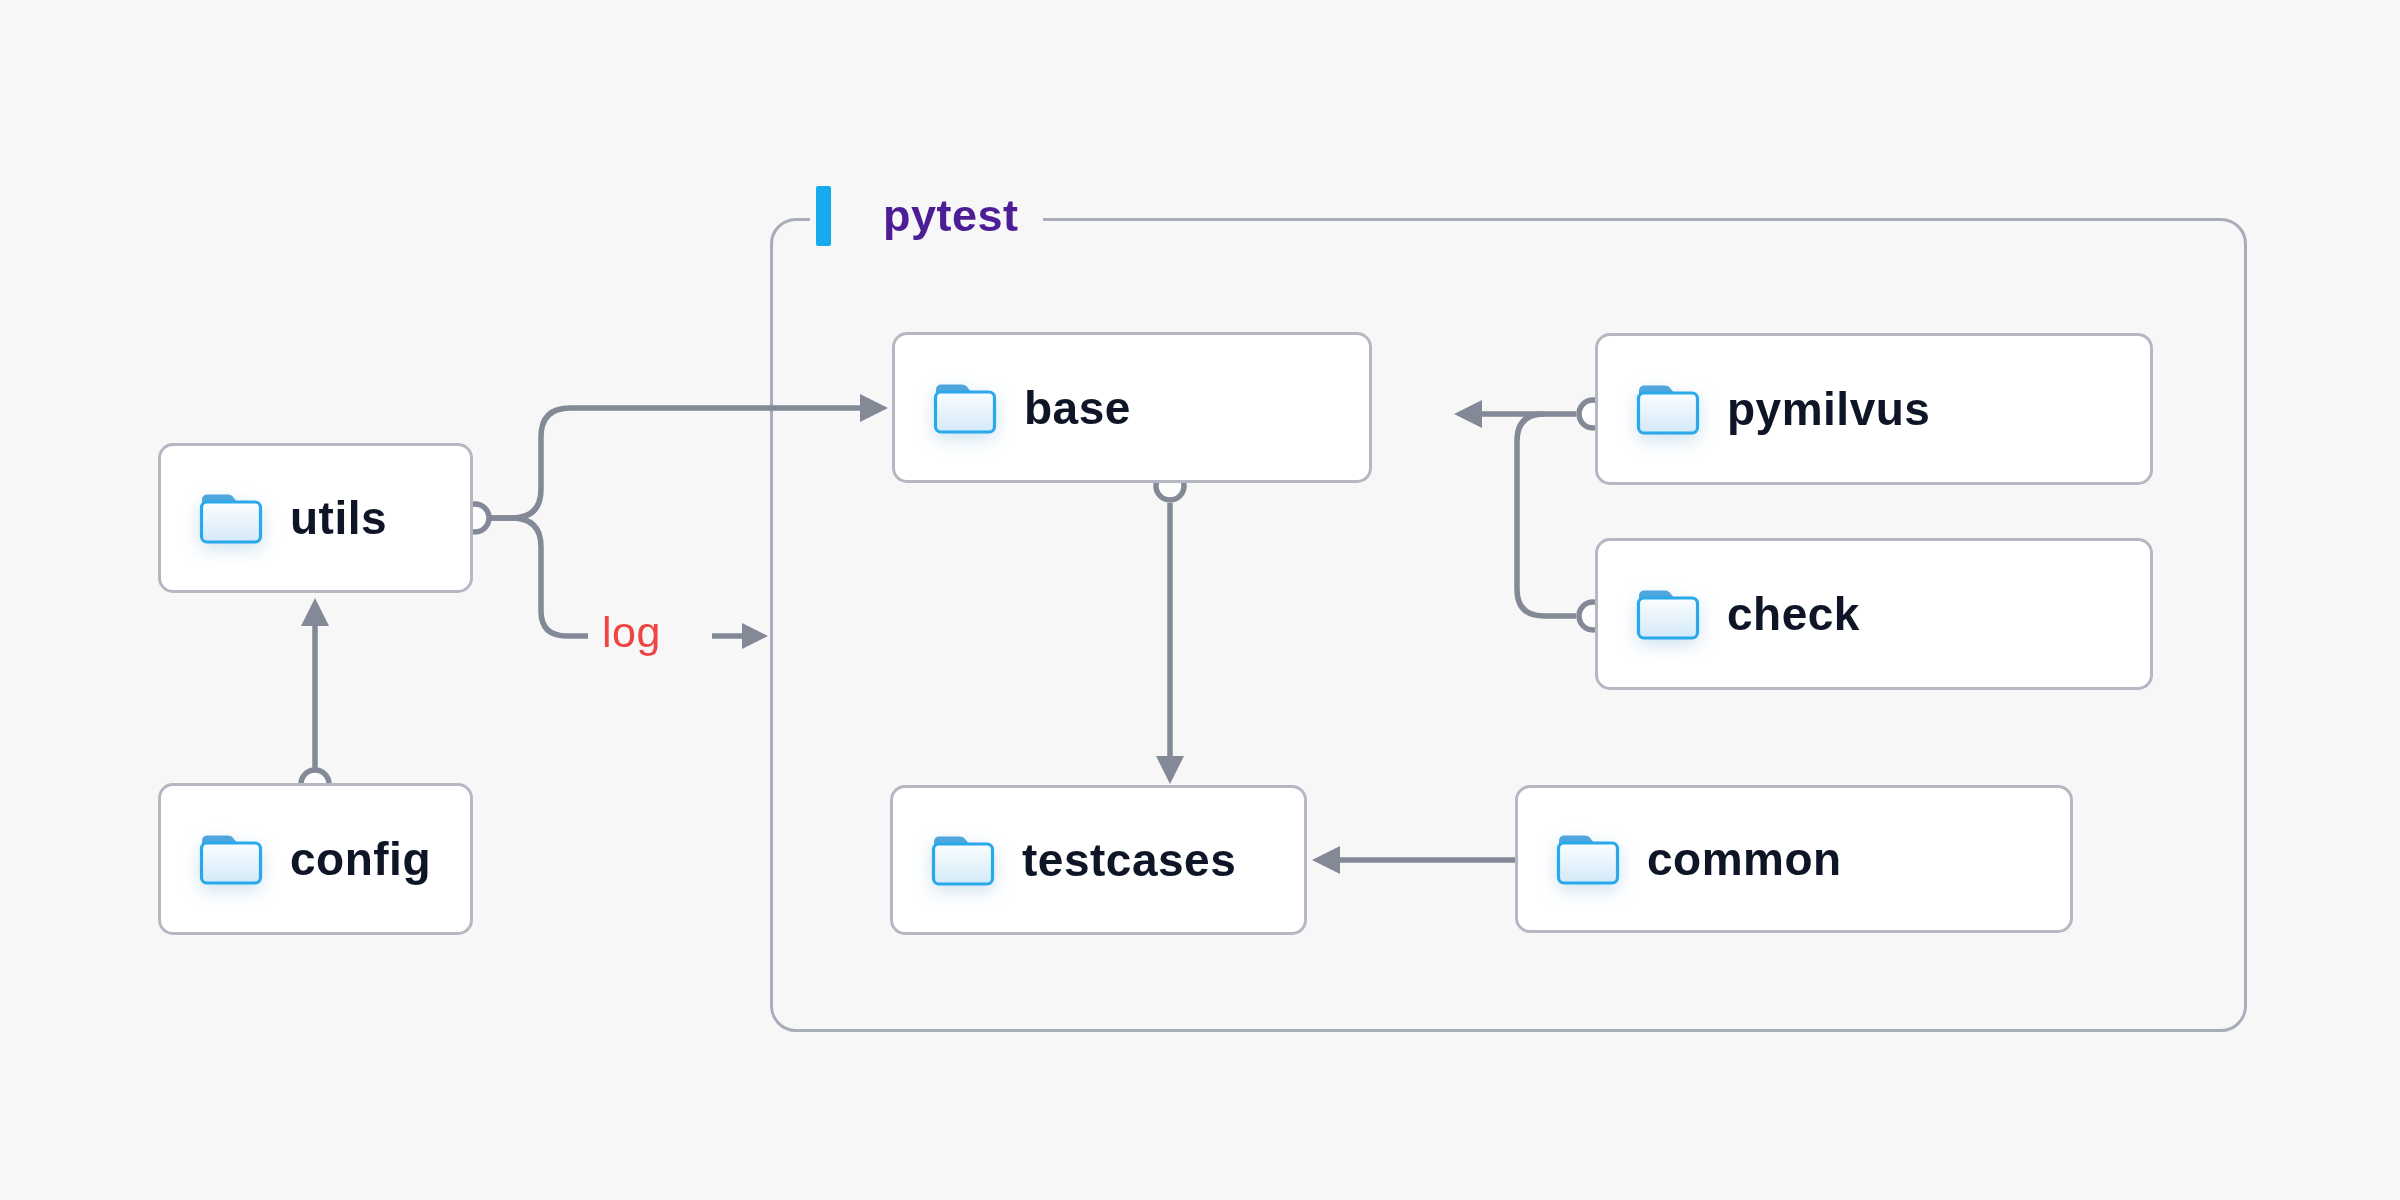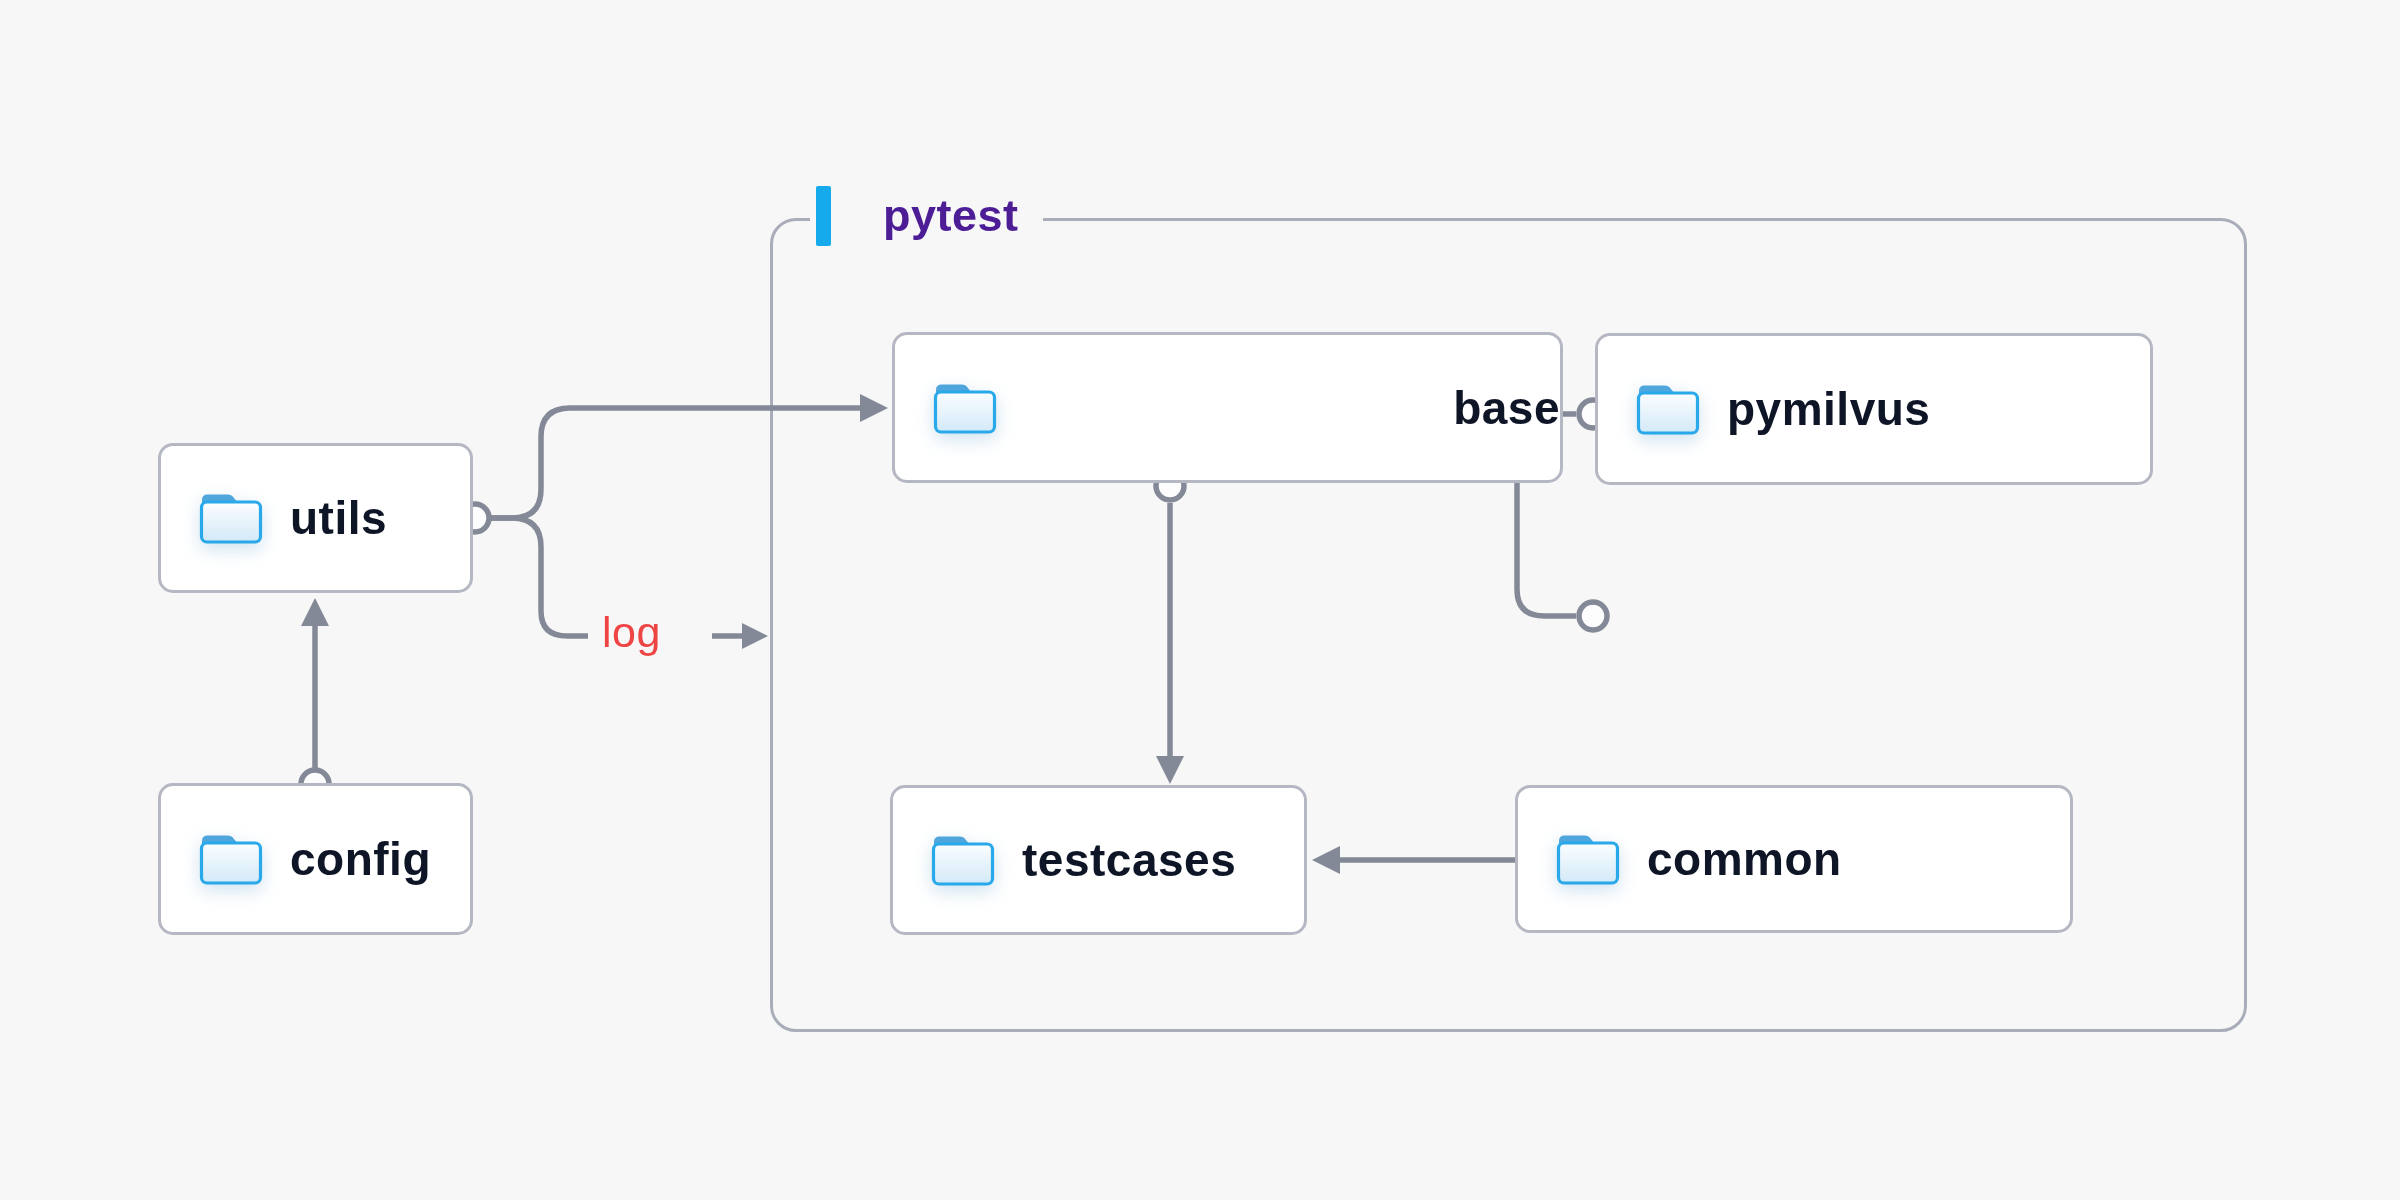--- a/index.html
+++ b/index.html
@@ -57,21 +57,21 @@
   .node .lbl{
     font-size:46px;font-weight:600;color:#0D1526;letter-spacing:.5px;
   }
   .folder{
     width:64px;height:54px;flex:0 0 auto;
     filter:drop-shadow(0 6px 9px rgba(41,127,185,.22));
   }
 
   #n-utils    {left:158px; top:443px; width:315px; height:150px;}
   #n-config   {left:158px; top:783px; width:315px; height:152px;}
-  #n-base     {left:892px; top:332px; width:671px; height:151px;justify-content:space-between;}
+  #n-base     {left:892px; top:332px; width:480px; height:151px;}
   #n-pymilvus {left:1595px;top:333px; width:558px; height:152px;}
   #n-check    {left:1595px;top:538px; width:558px; height:152px;}
   #n-testcases{left:890px; top:785px; width:417px; height:150px;}
   #n-common   {left:1515px;top:785px; width:558px; height:148px;}
 
   .log-label{
     position:absolute;
     left:602px;top:608px;width:100px;
     font-size:43px;font-weight:500;color:#ef4444;
     letter-spacing:.5px;
@@ -168,20 +168,27 @@
   </div>
 
   <div class="node" id="n-pymilvus">
     <svg class="folder" viewBox="0 0 64 54">
       <path d="M3 16 V9 q0 -5.5 5.5 -5.5 h20 q4 0 6.2 3.2 L40 13 l-37 3 z" fill="#4FA6DD"></path>
       <rect x="2.5" y="11" width="59" height="40" rx="5.5" fill="url(#foldfill)" stroke="#29A8EA" stroke-width="3.2"></rect>
     </svg>
     <span class="lbl">pymilvus</span>
   </div>
 
+  <div class="node" id="n-check">
+    <svg class="folder" viewBox="0 0 64 54">
+      <path d="M3 16 V9 q0 -5.5 5.5 -5.5 h20 q4 0 6.2 3.2 L40 13 l-37 3 z" fill="#4FA6DD"></path>
+      <rect x="2.5" y="11" width="59" height="40" rx="5.5" fill="url(#foldfill)" stroke="#29A8EA" stroke-width="3.2"></rect>
+    </svg>
+    <span class="lbl">check</span>
+  </div>
 
   <div class="node" id="n-testcases">
     <svg class="folder" viewBox="0 0 64 54">
       <path d="M3 16 V9 q0 -5.5 5.5 -5.5 h20 q4 0 6.2 3.2 L40 13 l-37 3 z" fill="#4FA6DD"></path>
       <rect x="2.5" y="11" width="59" height="40" rx="5.5" fill="url(#foldfill)" stroke="#29A8EA" stroke-width="3.2"></rect>
     </svg>
     <span class="lbl">testcases</span>
   </div>
 
   <div class="node" id="n-common">

